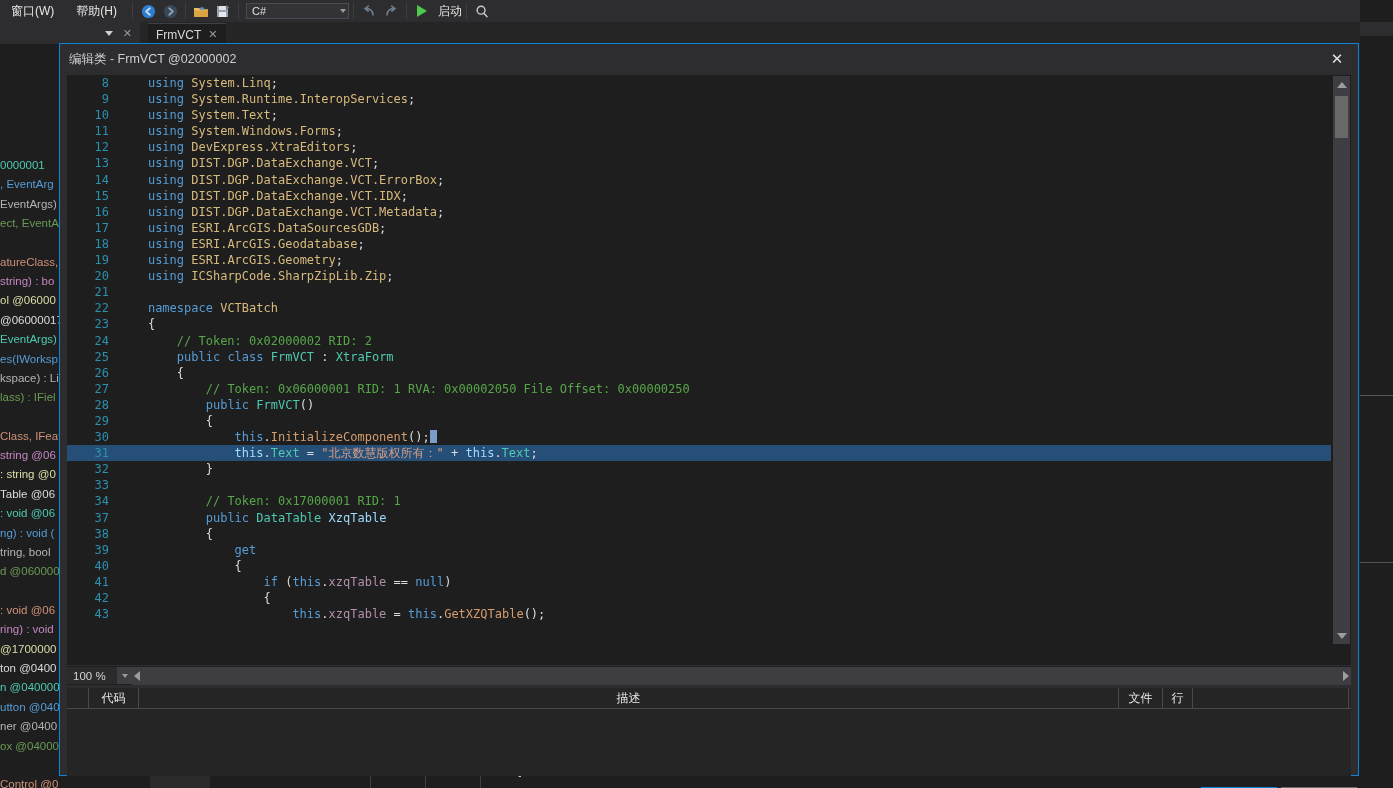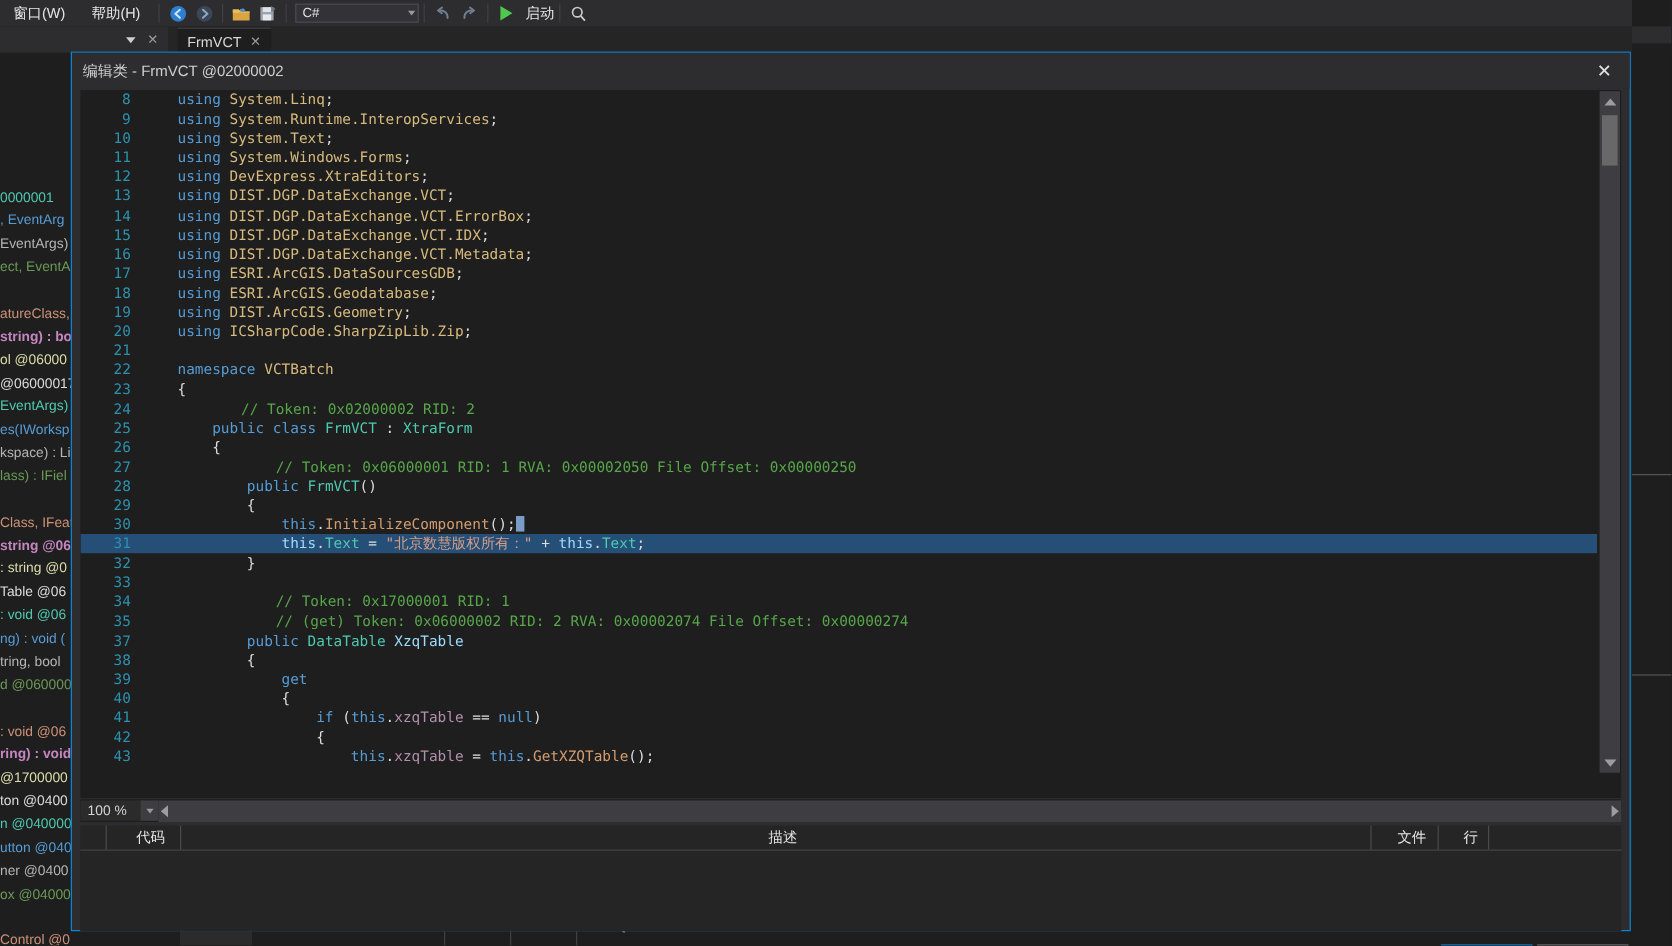--- a/index.html
+++ b/index.html
@@ -36,21 +36,21 @@
   .arrow-dn{width:0;height:0;border-left:4px solid transparent;border-right:4px solid transparent;border-top:5px solid #cfcfcf;}
 
   
   .member-list{
     position:absolute;left:0;top:44px;width:66px;height:744px;background:#1e1e1e;
     font-family:"Liberation Sans", sans-serif;font-size:11.5px;overflow:hidden;
     padding-top:112px;box-sizing:border-box;
   }
   .member-list .ml{height:19.4px;line-height:19.4px;white-space:nowrap;padding-left:0px;overflow:hidden;}
   .c-cy{color:#4ec9b0;} .c-bl{color:#569cd6;} .c-gy{color:#b4b4b4;} .c-gr{color:#6a9955;}
-  .c-or{color:#ce9178;margin-top:19px;} .c-pu{color:#c586c0;font-weight:bold;} .c-ye{color:#dcdcaa;} .c-wh{color:#dcdcdc;}
+  .c-or{color:#ce9178;margin-top:19px;} .c-pu{color:#c586c0;} .c-ye{color:#dcdcaa;} .c-wh{color:#dcdcdc;}
 
   .bg-right-panel{position:absolute;left:1360px;top:0;width:33px;height:788px;background:#1e1e1e;}
   .bg-right-top{position:absolute;left:1360px;top:22px;width:33px;height:14px;background:#2d2d30;}
   .bg-hr{position:absolute;left:1360px;width:33px;height:1px;background:#555;}
 
   .bg-bottom-editor{position:absolute;left:66px;top:760px;width:1294px;height:28px;background:#1e1e1e;}
   .bg-bottom-gutter{position:absolute;left:150px;top:760px;width:60px;height:28px;background:#2b2b2b;}
   .bg-bottom-ln{position:absolute;left:180px;top:764px;font-size:12px;color:#4ec9b0;font-family:"DejaVu Sans Mono", monospace;}
   .bg-bottom-brace{position:absolute;left:515px;top:764px;font-size:12px;color:#d4d4d4;font-family:"DejaVu Sans Mono", monospace;}
   .bg-ind{position:absolute;top:760px;width:1px;height:28px;background:#404040;}
@@ -72,41 +72,41 @@
     position:absolute;left:7px;top:31px;width:1284px;height:590px;background:#1e1e1e;
     overflow:hidden;
   }
   .code-area{position:absolute;left:0;top:0;width:1264px;height:570px;overflow:hidden;}
   .code-line{height:16.1px;line-height:16.1px;white-space:pre;font-family:"DejaVu Sans Mono", monospace;font-size:12px;display:flex;}
   .lnum{width:52px;text-align:right;color:#2b91af;padding-right:10px;box-sizing:border-box;flex:0 0 52px;}
   .ltext{flex:1 1 auto;}
   .hl-line{background:#264f78;}
   .caret-blk{display:inline-block;width:7px;height:13px;background:#7a9cc6;vertical-align:-2px;}
   .k-blue{color:#569cd6;} .k-yellow{color:#d7ba7d;} .k-orange{color:#d69d6e;margin-top:40px;}
-  .k-green{color:#57a64a;margin-left:24px;} .k-white{color:#dcdcdc;}
+  .k-green{color:#57a64a;} .k-white{color:#dcdcdc;}
   .k-lblue{color:#9cdcfe;} .k-purple{color:#b48ead;} .k-str{color:#d69d85;} .k-type{color:#4ec9b0;}
 
   
   .vsb{position:absolute;right:1px;top:1px;width:17px;height:568px;background:#3e3e42;}
   .vsb-up,.vsb-dn{width:17px;height:17px;display:flex;align-items:center;justify-content:center;}
   .tri-u{width:0;height:0;border-left:5px solid transparent;border-right:5px solid transparent;border-bottom:6px solid #9d9d9d;}
   .tri-d{width:0;height:0;border-left:5px solid transparent;border-right:5px solid transparent;border-top:6px solid #9d9d9d;}
   .tri-l{width:0;height:0;border-top:5px solid transparent;border-bottom:5px solid transparent;border-right:6px solid #9d9d9d;}
   .tri-r{width:0;height:0;border-top:5px solid transparent;border-bottom:5px solid transparent;border-left:6px solid #9d9d9d;}
   .vsb-thumb{position:absolute;left:2px;top:20px;width:13px;height:42px;background:#686868;}
 
   
   .zoom-row{position:absolute;left:7px;top:622px;width:1284px;height:19px;background:#1e1e1e;display:flex;align-items:center;}
   .zoom-box{width:50px;height:17px;background:#2b2b2b;color:#d4d4d4;font-size:11.5px;display:flex;align-items:center;padding-left:6px;box-sizing:border-box;}
   .zoom-drop{width:15px;height:17px;background:#3e3e42;display:flex;align-items:center;justify-content:center;}
   .hsb{flex:1 1 auto;height:18px;background:#3e3e42;display:flex;align-items:center;justify-content:space-between;padding:0 2px;box-sizing:border-box;}
 
   
   .grid{position:absolute;left:7px;top:644px;width:1284px;height:88px;background:#252526;}
-  .grid-head{display:flex;height:20px;border-bottom:1px solid #4a4a4a;align-items:stretch;gap:12px;}
+  .grid-head{display:flex;height:20px;border-bottom:1px solid #4a4a4a;align-items:stretch;}
   .gh-cell{border-right:1px solid #4a4a4a;display:flex;align-items:center;justify-content:center;font-size:12px;color:#e6e6e6;box-sizing:border-box;}
   .grid-body{height:67px;background:#252526;}
   .btn-main{
     position:absolute;top:743px;width:76px;height:23px;font-size:12.5px;color:#e8e8e8;
     display:flex;align-items:center;justify-content:center;box-sizing:border-box;
   }
   .btn-compile{left:1141px;background:#2d2d30;border:1px solid #0a84d8;}
   .btn-cancel{left:1221px;background:#3d3d40;border:1px solid #6b6b70;}
 </style>
 </head>
@@ -252,37 +252,36 @@
         <div class="code-line"><span class="lnum">9</span><span class="ltext"><span class="k-white">    </span><span class="k-blue">using</span><span class="k-white"> </span><span class="k-yellow">System.Runtime.InteropServices</span><span class="k-white">;</span></span></div>
         <div class="code-line"><span class="lnum">10</span><span class="ltext"><span class="k-white">    </span><span class="k-blue">using</span><span class="k-white"> </span><span class="k-yellow">System.Text</span><span class="k-white">;</span></span></div>
         <div class="code-line"><span class="lnum">11</span><span class="ltext"><span class="k-white">    </span><span class="k-blue">using</span><span class="k-white"> </span><span class="k-yellow">System.Windows.Forms</span><span class="k-white">;</span></span></div>
         <div class="code-line"><span class="lnum">12</span><span class="ltext"><span class="k-white">    </span><span class="k-blue">using</span><span class="k-white"> </span><span class="k-yellow">DevExpress.XtraEditors</span><span class="k-white">;</span></span></div>
         <div class="code-line"><span class="lnum">13</span><span class="ltext"><span class="k-white">    </span><span class="k-blue">using</span><span class="k-white"> </span><span class="k-yellow">DIST.DGP.DataExchange.VCT</span><span class="k-white">;</span></span></div>
         <div class="code-line"><span class="lnum">14</span><span class="ltext"><span class="k-white">    </span><span class="k-blue">using</span><span class="k-white"> </span><span class="k-yellow">DIST.DGP.DataExchange.VCT.ErrorBox</span><span class="k-white">;</span></span></div>
         <div class="code-line"><span class="lnum">15</span><span class="ltext"><span class="k-white">    </span><span class="k-blue">using</span><span class="k-white"> </span><span class="k-yellow">DIST.DGP.DataExchange.VCT.IDX</span><span class="k-white">;</span></span></div>
         <div class="code-line"><span class="lnum">16</span><span class="ltext"><span class="k-white">    </span><span class="k-blue">using</span><span class="k-white"> </span><span class="k-yellow">DIST.DGP.DataExchange.VCT.Metadata</span><span class="k-white">;</span></span></div>
         <div class="code-line"><span class="lnum">17</span><span class="ltext"><span class="k-white">    </span><span class="k-blue">using</span><span class="k-white"> </span><span class="k-yellow">ESRI.ArcGIS.DataSourcesGDB</span><span class="k-white">;</span></span></div>
         <div class="code-line"><span class="lnum">18</span><span class="ltext"><span class="k-white">    </span><span class="k-blue">using</span><span class="k-white"> </span><span class="k-yellow">ESRI.ArcGIS.Geodatabase</span><span class="k-white">;</span></span></div>
-        <div class="code-line"><span class="lnum">19</span><span class="ltext"><span class="k-white">    </span><span class="k-blue">using</span><span class="k-white"> </span><span class="k-yellow">DIST.ArcGIS.Geometry</span><span class="k-white">;</span></span></div>
+        <div class="code-line"><span class="lnum">19</span><span class="ltext"><span class="k-white">    </span><span class="k-blue">using</span><span class="k-white"> </span><span class="k-yellow">ESRI.ArcGIS.Geometry</span><span class="k-white">;</span></span></div>
         <div class="code-line"><span class="lnum">20</span><span class="ltext"><span class="k-white">    </span><span class="k-blue">using</span><span class="k-white"> </span><span class="k-yellow">ICSharpCode.SharpZipLib.Zip</span><span class="k-white">;</span></span></div>
         <div class="code-line"><span class="lnum">21</span><span class="ltext"></span></div>
         <div class="code-line"><span class="lnum">22</span><span class="ltext"><span class="k-white">    </span><span class="k-blue">namespace</span><span class="k-white"> </span><span class="k-yellow">VCTBatch</span></span></div>
         <div class="code-line"><span class="lnum">23</span><span class="ltext"><span class="k-white">    {</span></span></div>
         <div class="code-line"><span class="lnum">24</span><span class="ltext"><span class="k-white">        </span><span class="k-green">// Token: 0x02000002 RID: 2</span></span></div>
         <div class="code-line"><span class="lnum">25</span><span class="ltext"><span class="k-white">        </span><span class="k-blue">public</span><span class="k-white"> </span><span class="k-blue">class</span><span class="k-white"> </span><span class="k-type">FrmVCT</span><span class="k-white"> : </span><span class="k-type">XtraForm</span></span></div>
         <div class="code-line"><span class="lnum">26</span><span class="ltext"><span class="k-white">        {</span></span></div>
         <div class="code-line"><span class="lnum">27</span><span class="ltext"><span class="k-white">            </span><span class="k-green">// Token: 0x06000001 RID: 1 RVA: 0x00002050 File Offset: 0x00000250</span></span></div>
         <div class="code-line"><span class="lnum">28</span><span class="ltext"><span class="k-white">            </span><span class="k-blue">public</span><span class="k-white"> </span><span class="k-type">FrmVCT</span><span class="k-white">()</span></span></div>
         <div class="code-line"><span class="lnum">29</span><span class="ltext"><span class="k-white">            {</span></span></div>
         <div class="code-line"><span class="lnum">30</span><span class="ltext"><span class="k-white">                </span><span class="k-blue">this</span><span class="k-white">.</span><span class="k-orange">InitializeComponent</span><span class="k-white">();</span><span class="caret-blk"></span></span></div>
         <div class="code-line hl-line"><span class="lnum">31</span><span class="ltext"><span class="k-white">                </span><span class="k-lblue">this</span><span class="k-white">.</span><span class="k-type">Text</span><span class="k-white"> = </span><span class="k-str">"北京数慧版权所有："</span><span class="k-white"> + </span><span class="k-lblue">this</span><span class="k-white">.</span><span class="k-type">Text</span><span class="k-white">;</span></span></div>
         <div class="code-line"><span class="lnum">32</span><span class="ltext"><span class="k-white">            }</span></span></div>
         <div class="code-line"><span class="lnum">33</span><span class="ltext"></span></div>
         <div class="code-line"><span class="lnum">34</span><span class="ltext"><span class="k-white">            </span><span class="k-green">// Token: 0x17000001 RID: 1</span></span></div>
-        <div class="code-line"><span class="lnum">35</span><span class="ltext"><span class="k-white">            </span><span class="k-green">// (get) Token: 0x06000002 RID: 2 RVA: 0x00002074 File Offset: 0x00000274</span></span></div>
         <div class="code-line"><span class="lnum">37</span><span class="ltext"><span class="k-white">            </span><span class="k-blue">public</span><span class="k-white"> </span><span class="k-type">DataTable</span><span class="k-white"> </span><span class="k-lblue">XzqTable</span></span></div>
         <div class="code-line"><span class="lnum">38</span><span class="ltext"><span class="k-white">            {</span></span></div>
         <div class="code-line"><span class="lnum">39</span><span class="ltext"><span class="k-white">                </span><span class="k-blue">get</span></span></div>
         <div class="code-line"><span class="lnum">40</span><span class="ltext"><span class="k-white">                {</span></span></div>
         <div class="code-line"><span class="lnum">41</span><span class="ltext"><span class="k-white">                    </span><span class="k-blue">if</span><span class="k-white"> (</span><span class="k-blue">this</span><span class="k-white">.</span><span class="k-purple">xzqTable</span><span class="k-white"> == </span><span class="k-blue">null</span><span class="k-white">)</span></span></div>
         <div class="code-line"><span class="lnum">42</span><span class="ltext"><span class="k-white">                    {</span></span></div>
         <div class="code-line"><span class="lnum">43</span><span class="ltext"><span class="k-white">                        </span><span class="k-blue">this</span><span class="k-white">.</span><span class="k-purple">xzqTable</span><span class="k-white"> = </span><span class="k-blue">this</span><span class="k-white">.</span><span class="k-orange">GetXZQTable</span><span class="k-white">();</span></span></div>
       </div>
 
     <div class="vsb">

